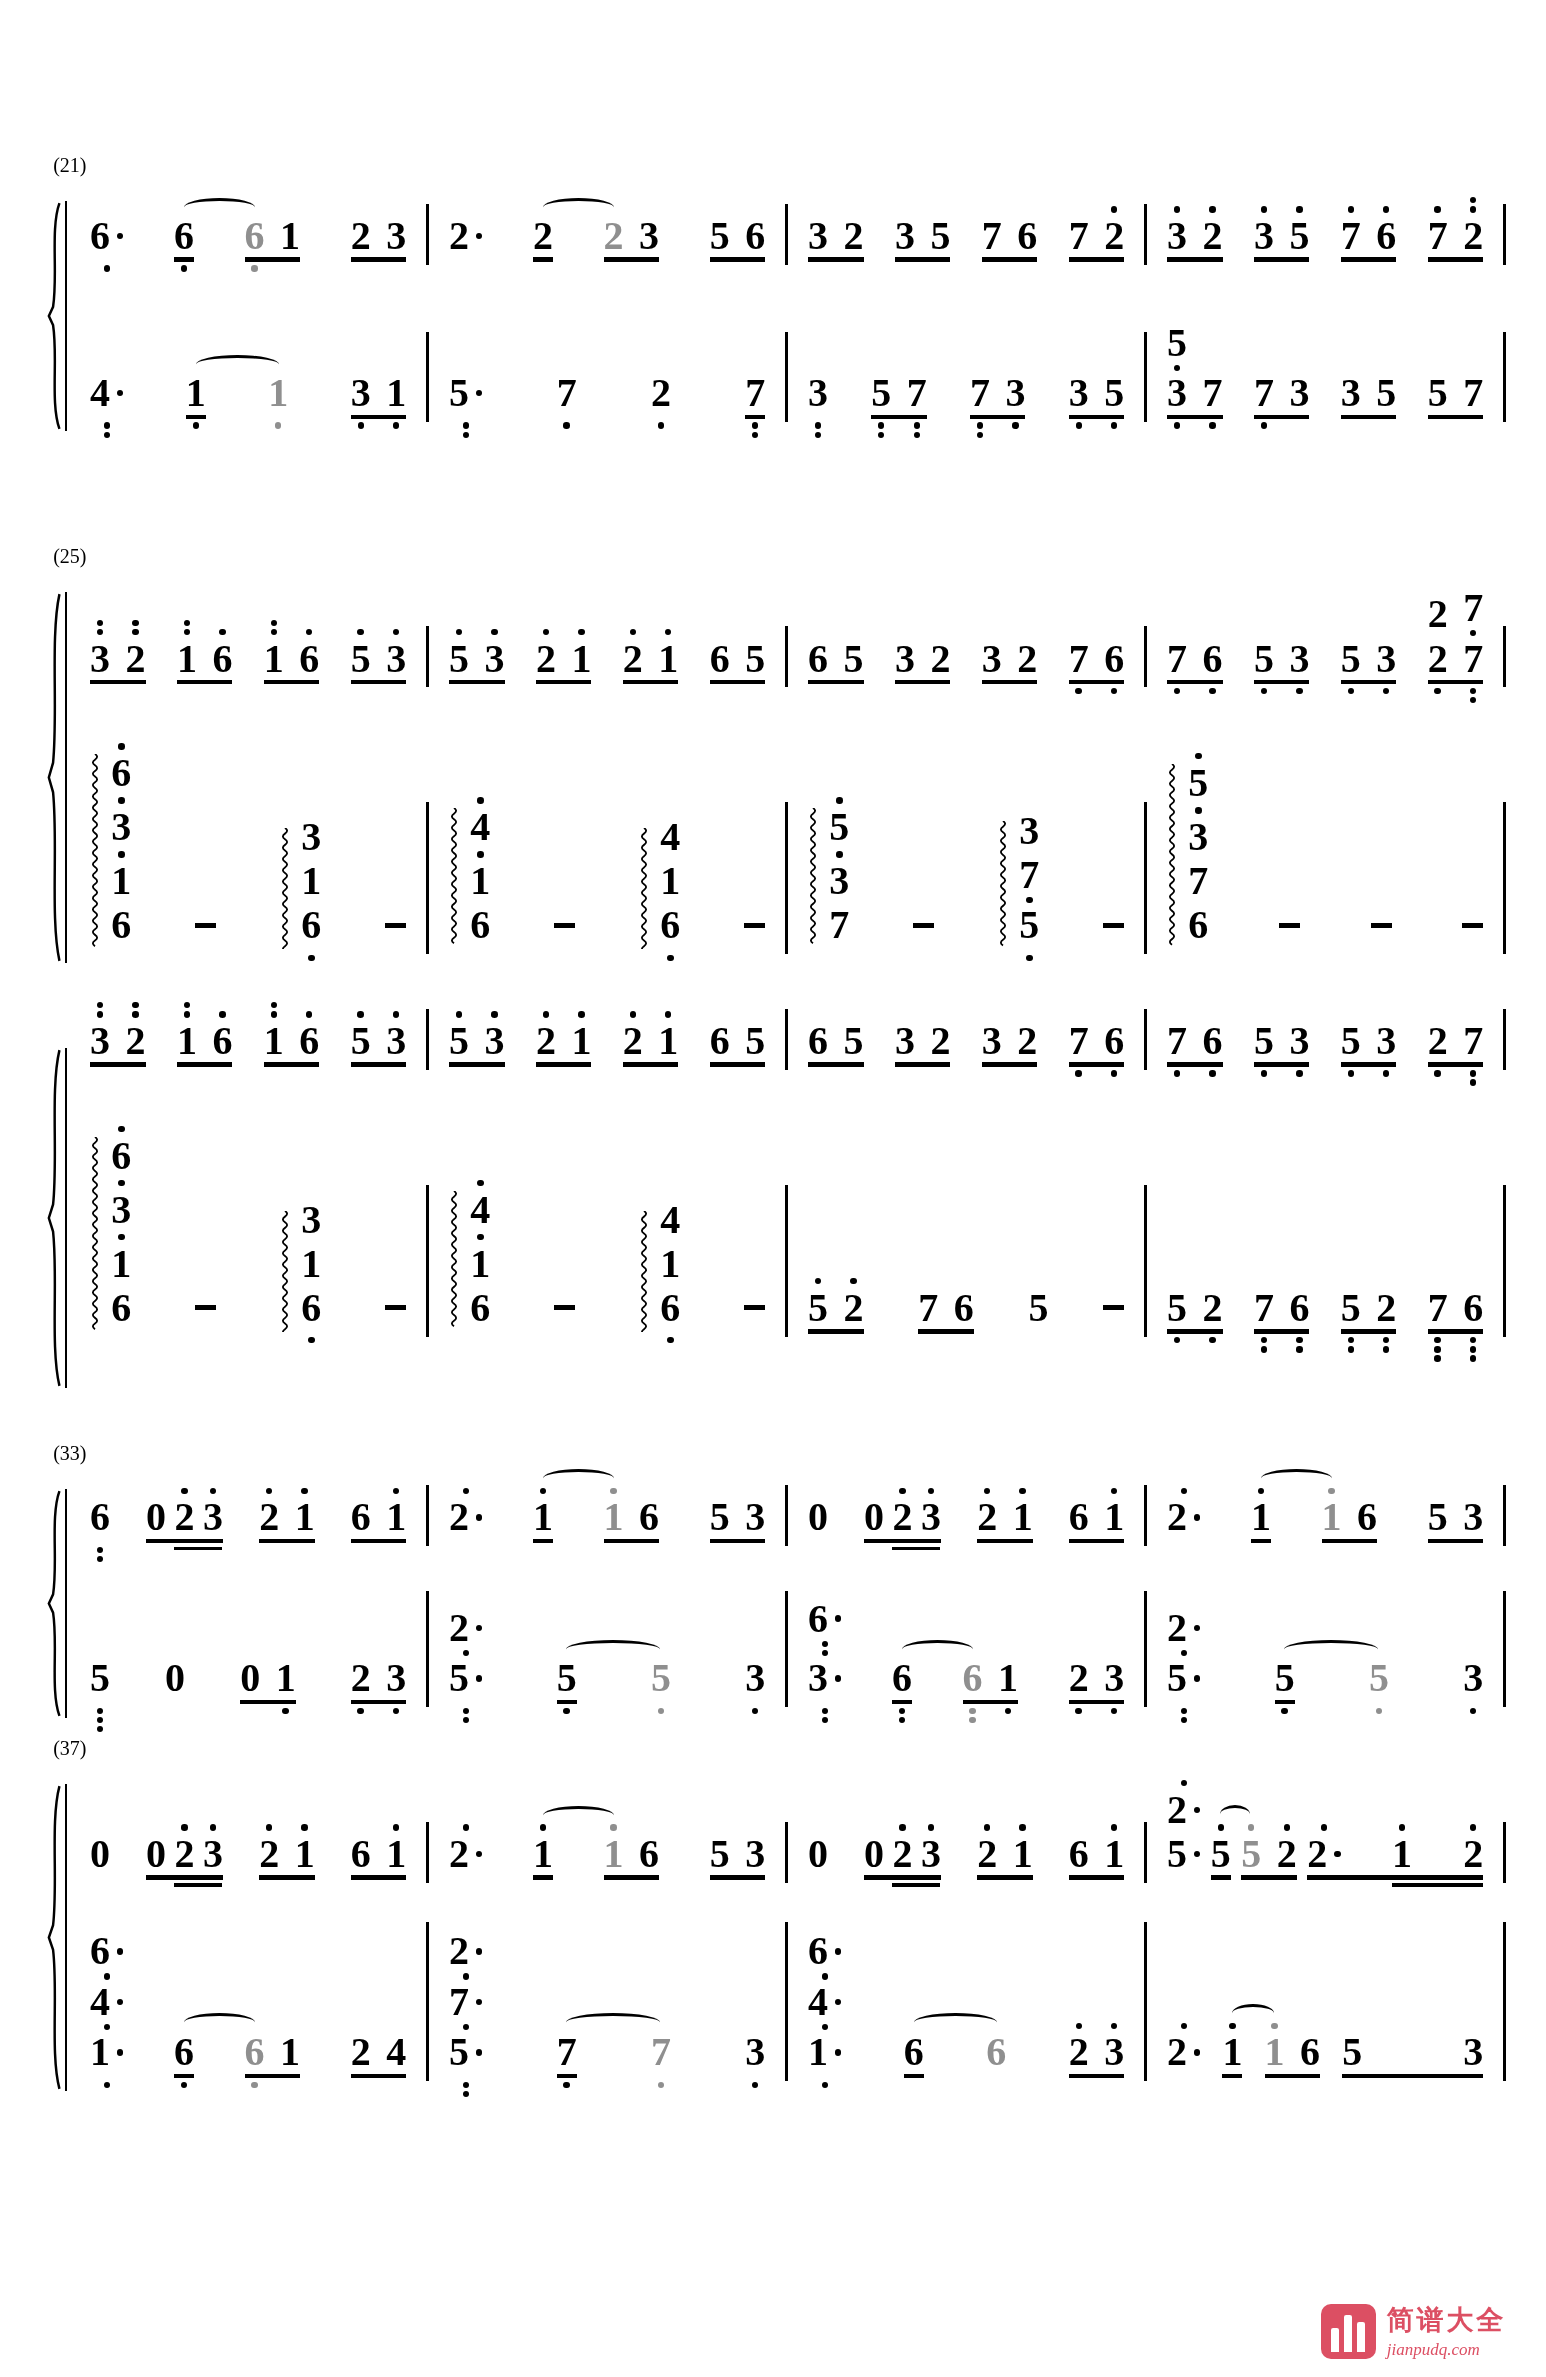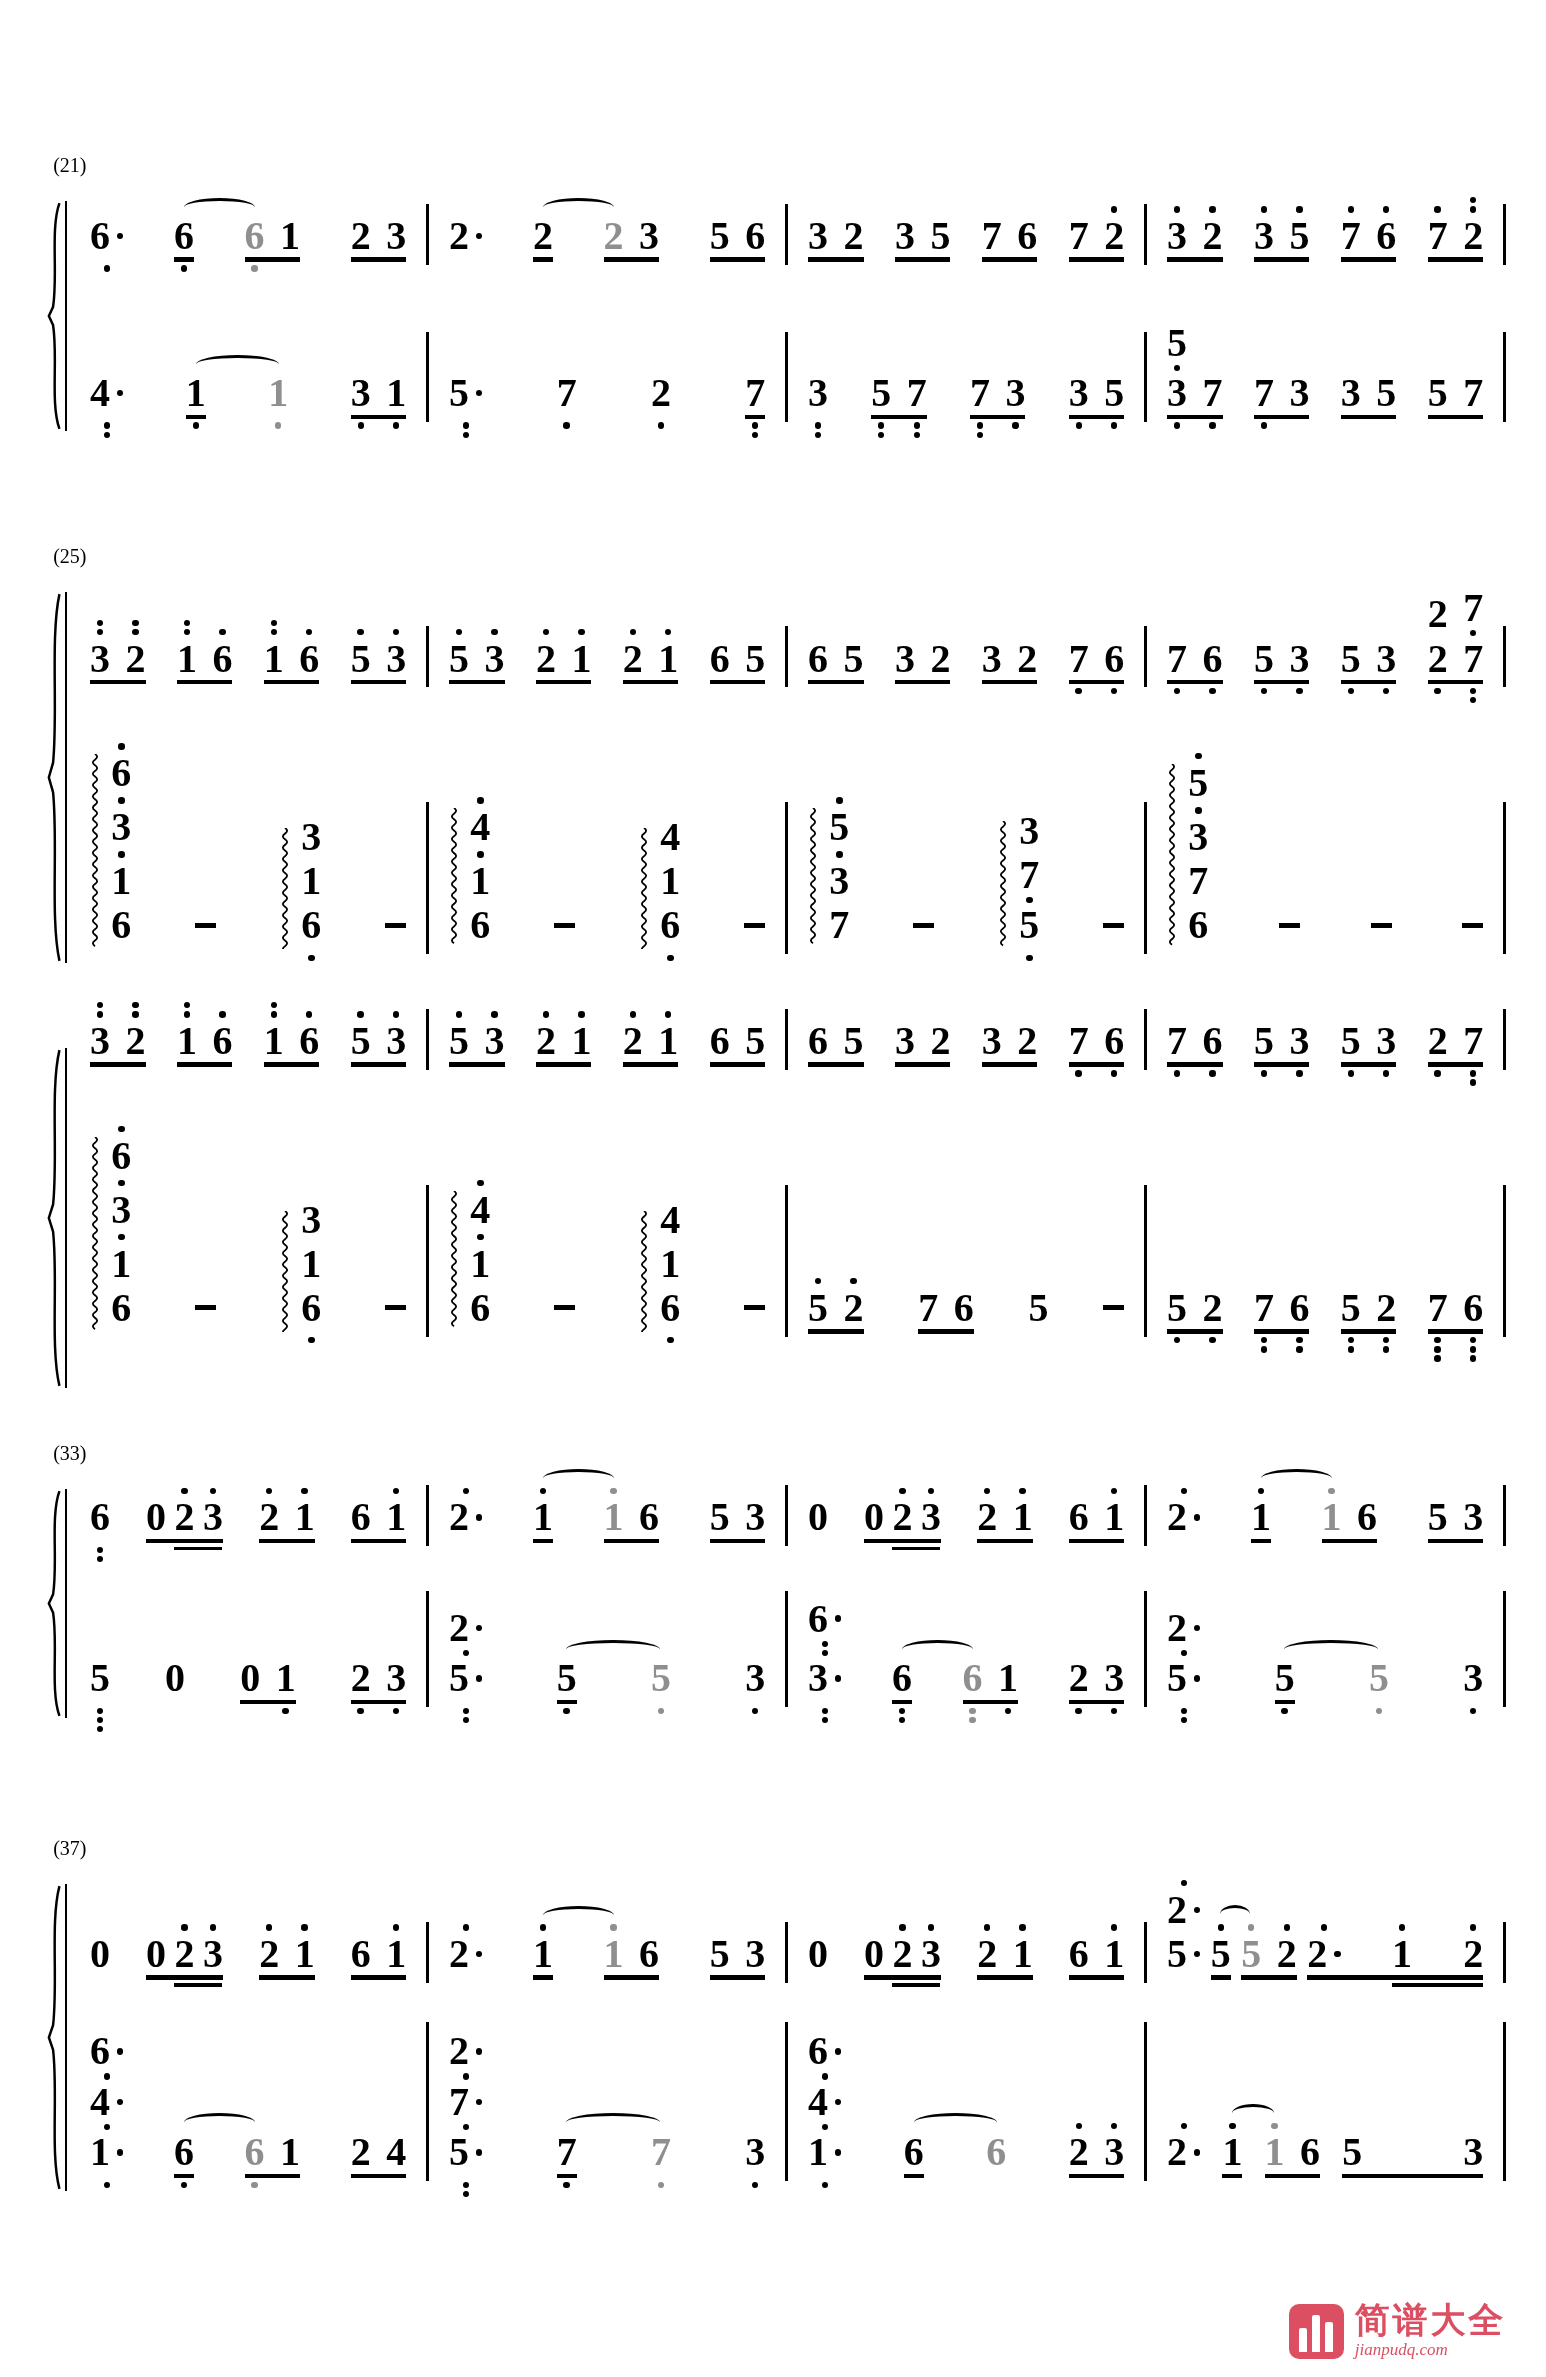--- a/index.html
+++ b/index.html
@@ -33,21 +33,21 @@
   .dashbar{width:21px;height:5px;background:#000;}
   .tie{position:absolute;height:18.4px;border-top:3.5px solid #000;
        border-radius:50% 50% 0 0;box-sizing:border-box;}
   .arpwrap{flex:none;margin-bottom:17px;margin-right:-4.2px;}
   .watermark{position:absolute;right:41px;bottom:17px;display:flex;align-items:center;
              gap:11.3px;color:#dc4f63;}
   .wm-icon{width:55px;height:55px;border-radius:10px;background:#dc4f63;display:flex;
            align-items:flex-end;justify-content:center;gap:5.6px;
            padding:7px 8.5px;box-sizing:border-box;}
   .wm-bar{background:#fff;width:7.8px;border-radius:2.1px 2.1px 0 0;}
-  .wm-title{font-size:35px;font-weight:700;line-height:37px;letter-spacing:2.8px;}
+  .wm-title{font-size:27px;font-weight:700;line-height:37px;letter-spacing:2.8px;}
   .wm-url{font-size:17px;line-height:21px;font-style:italic;}
 </style>
 </head>
 <body>
 
 <div id="page">
   <div id="score">
       <div class="system" style="top: 145px;">
         <div class="syslabel">(21)</div>
         <div class="staff" style="margin-top: 10px;">
@@ -3032,21 +3032,21 @@
             </div>
             <div class="tie" style="left: 137px; width: 94px; top: 32px;"></div>
           </div>
           <div class="barline" style="height: 116px;"></div>
         </div>
         <div class="sysline" style="top: 56px; height: 229px;"></div>
         <svg width="17" height="229" class="brace" style="top: 56px;" viewBox="0 0 24 325">
           <path d="M19,3 C6,39 17,104 10,149.5 L4,162.5 L10,175.5 C17,221.00000000000003 6,286 19,322" fill="none" stroke="#000" stroke-width="3.5"></path>
         </svg>
       </div>
-      <div class="system" style="top: 1828px;">
+      <div class="system" style="top: 1728px;">
         <div class="syslabel">(37)</div>
         <div class="staff" style="margin-top: 10px;">
           <div class="measure">
             <div class="group">
               <div class="cells">
                 <div class="ncell">
                   <div class="elem">
                     <div class="drow">
                       <span class="digit">0</span>
                     </div>

